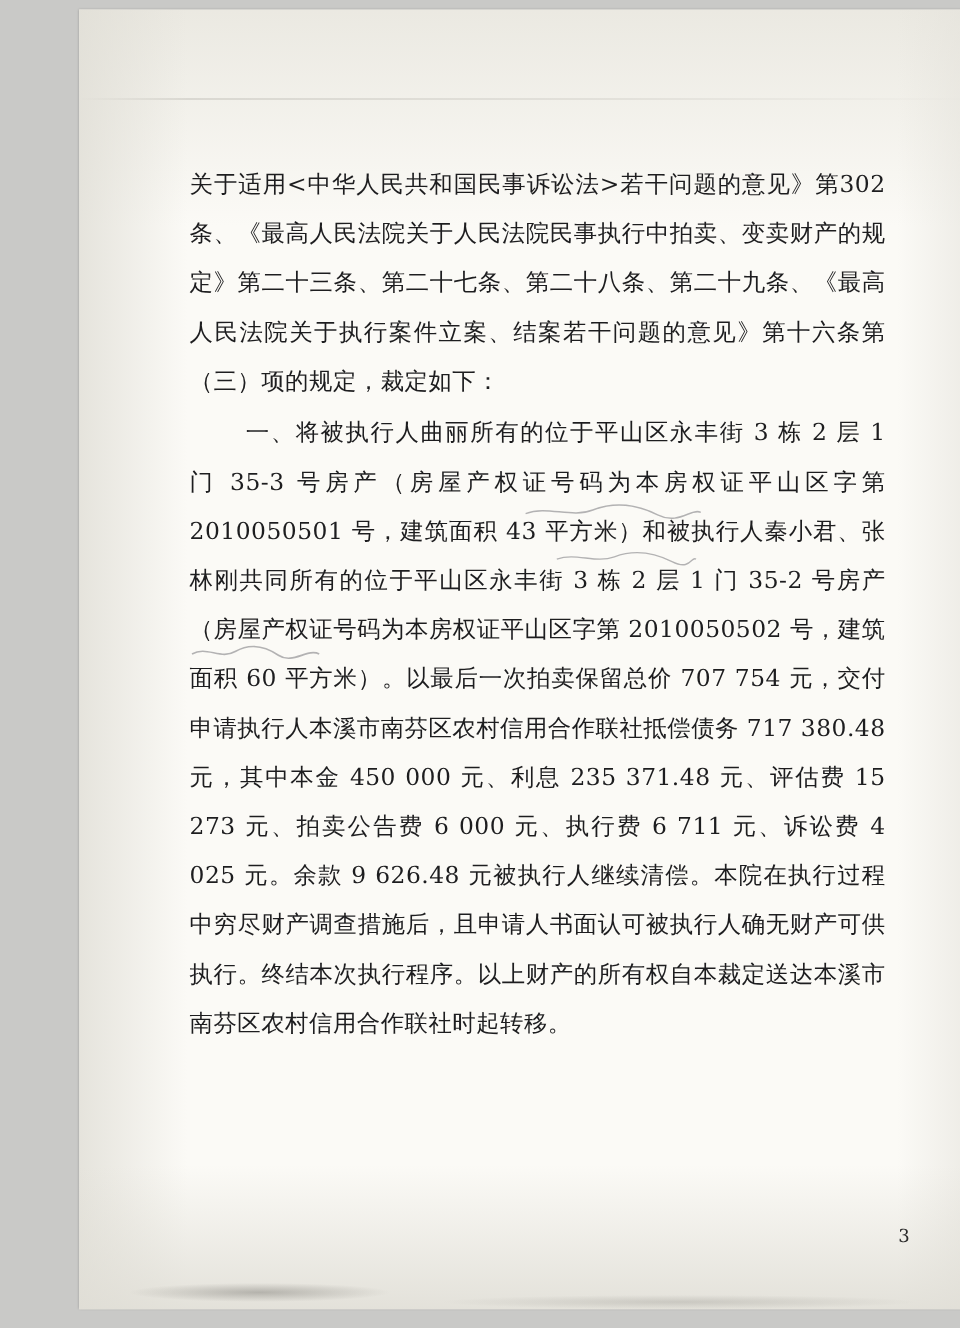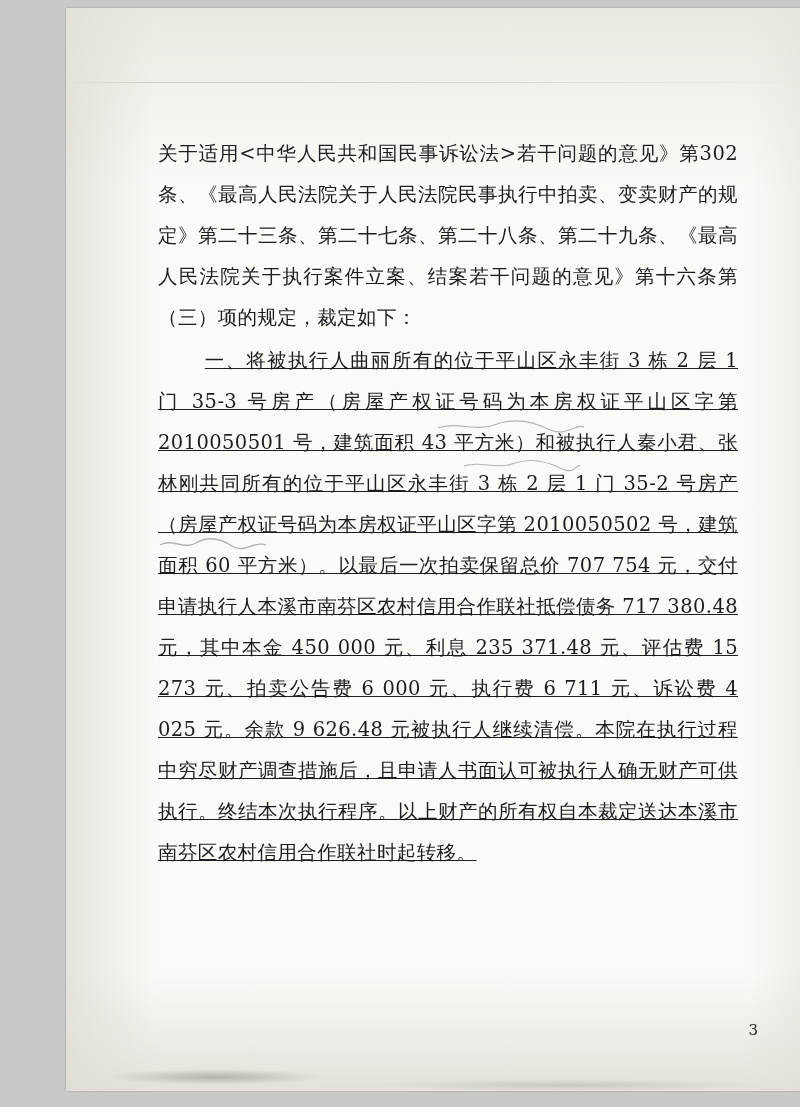--- a/index.html
+++ b/index.html
@@ -100,21 +100,20 @@
     text-justify: inter-ideograph;
   }
   .para {
     margin: 0 0 0 0;
   }
   .para.indent {
     text-indent: 2.4em;
   }
   .para + .para {
     margin-top: 2px;
-    text-decoration: underline;
   }
 
   
   .squiggle {
     position: absolute;
     pointer-events: none;
     opacity: 0.5;
   }
 
   .page-number {

